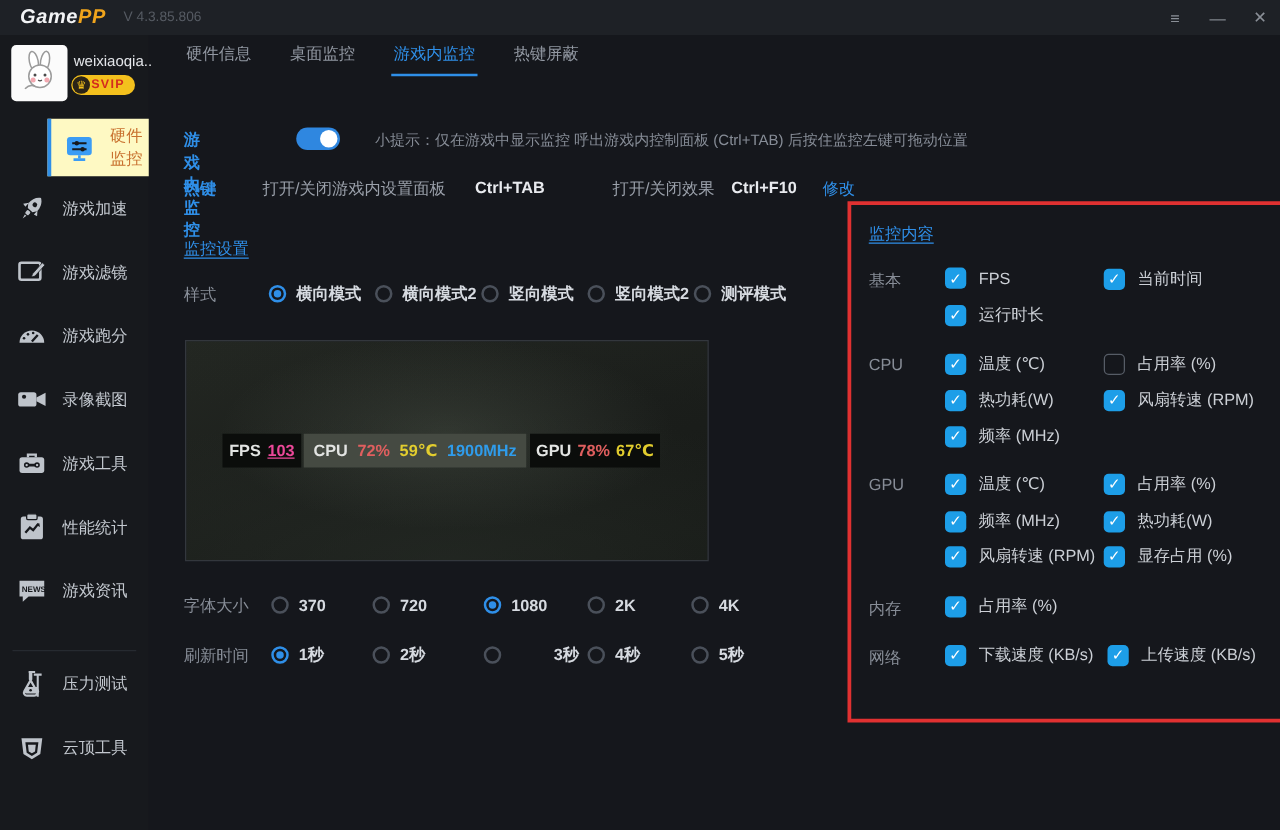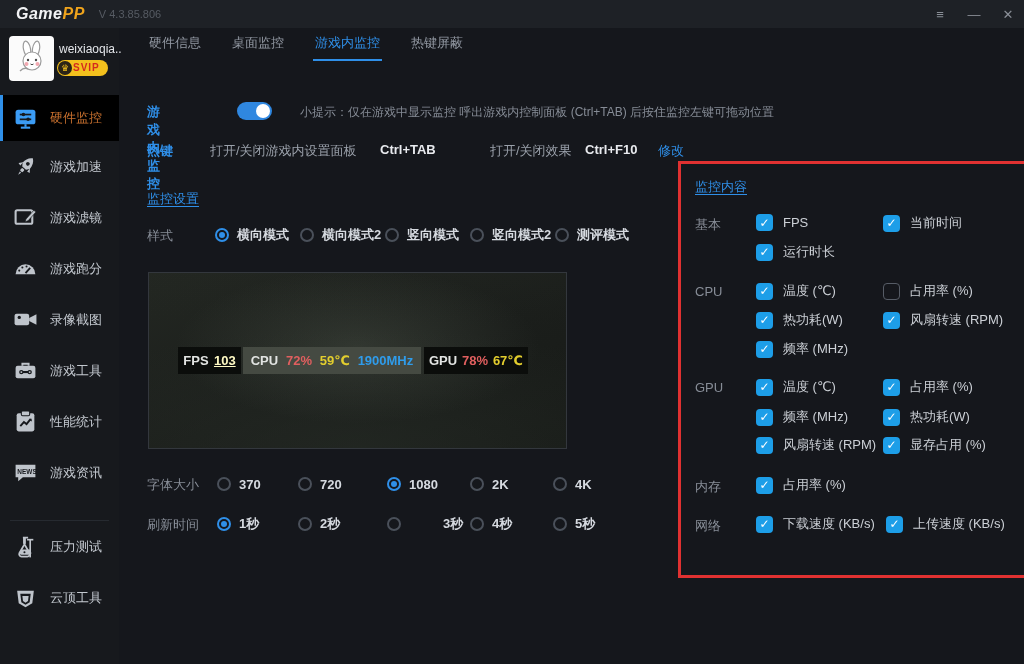--- a/index.html
+++ b/index.html
@@ -23,21 +23,21 @@
   .avatar{position:absolute;left:9px;top:2px;width:45px;height:45px;background:#fbfbfb;border-radius:4px;
           display:flex;align-items:center;justify-content:center;overflow:hidden;}
   .uname{position:absolute;left:59px;top:8px;font-size:12px;color:#e4e6ea;white-space:nowrap;}
   .svip{position:absolute;left:57px;top:26px;height:16px;padding:0 8px 0 16px;background:#f3c01d;border-radius:9px;
         font-size:10px;font-weight:bold;color:#d42a1e;line-height:16px;letter-spacing:1px;}
   .svip .crown{position:absolute;left:1px;top:1px;width:14px;height:14px;border-radius:50%;background:#2b2417;
         color:#f3c01d;font-size:9px;line-height:14px;text-align:center;letter-spacing:0;}
   .nav{position:absolute;left:0;top:67px;width:119px;}
   .nav-item{height:51px;display:flex;align-items:center;padding-left:13px;gap:12px;cursor:pointer;}
   .nav-item .lbl{font-size:13px;color:#c3c8cf;}
-  .nav-item.active{height:46px;background:#000000;border-left:3px solid #2f8fe8;padding-left:10px;}
+  .nav-item.active{height:46px;background:#fef9c3;border-left:3px solid #2f8fe8;padding-left:10px;margin-left:38px;}
   .nav-item.active .lbl{color:#c8702e;}
   .nav-ico{width:25px;height:25px;flex:0 0 25px;}
   .side-divider{position:absolute;left:10px;top:492px;width:99px;height:1px;background:#262a30;}
   .nav-bottom1{position:absolute;left:0;top:499px;width:119px;}
   .nav-bottom2{position:absolute;left:0;top:550px;width:119px;}
   .nav-bottom1 .nav-item,.nav-bottom2 .nav-item{height:40px;}
 
   
   .tabs{position:absolute;left:147px;top:28px;height:33px;display:flex;gap:27px;align-items:center;}
   .tab{font-size:13px;color:#9298a2;cursor:pointer;height:33px;line-height:30px;position:relative;padding:0 2px;}
@@ -77,21 +77,21 @@
              radial-gradient(ellipse 260px 110px at 50% 42%, rgba(96,106,92,.30), rgba(0,0,0,0) 70%),
              radial-gradient(ellipse 500px 160px at 50% 100%, rgba(40,46,40,.55), rgba(0,0,0,0) 75%),
              linear-gradient(#24282322, #0000 30%),
              linear-gradient(160deg,#232722,#1b1e1b 55%,#171a17);}
   .ov{position:absolute;top:74px;height:27px;display:flex;align-items:center;justify-content:space-evenly;
       font-size:13px;font-weight:bold;white-space:nowrap;}
   .ov-fps{left:29px;width:63px;background:#0b0d0b;}
   .ov-cpu{left:94px;width:178px;background:#454a42;}
   .ov-gpu{left:275px;width:104px;background:#0b0d0b;}
   .c-wht{color:#e2e4e2;}
-  .c-grn{color:#fef9c3;text-decoration:underline;}
+  .c-grn{color:#ec4899;text-decoration:underline;}
   .c-red{color:#e05f5f;}
   .c-yel{color:#e2cd2e;}
   .c-blu{color:#2f9ceb;}
 
   
   .cpanel{position:absolute;left:678px;top:161px;width:360px;height:417px;border:3px solid #e03131;}
   .t-content{left:14px;top:14px;position:absolute;}
   .cp-row{position:absolute;left:0;width:100%;height:20px;}
   .cp-glbl{position:absolute;left:14px;top:2px;font-size:13px;color:#878d97;}
   .cell{position:absolute;top:0;display:flex;align-items:center;gap:10px;}

